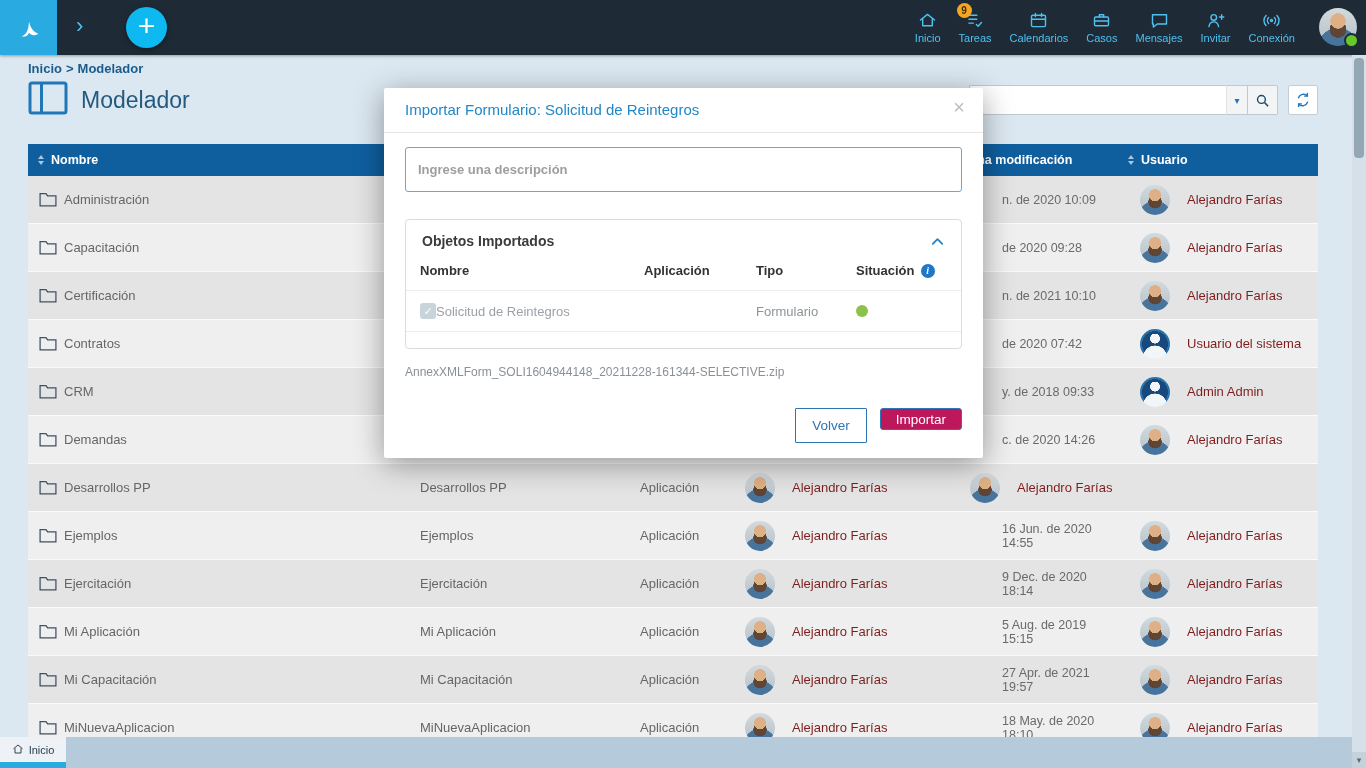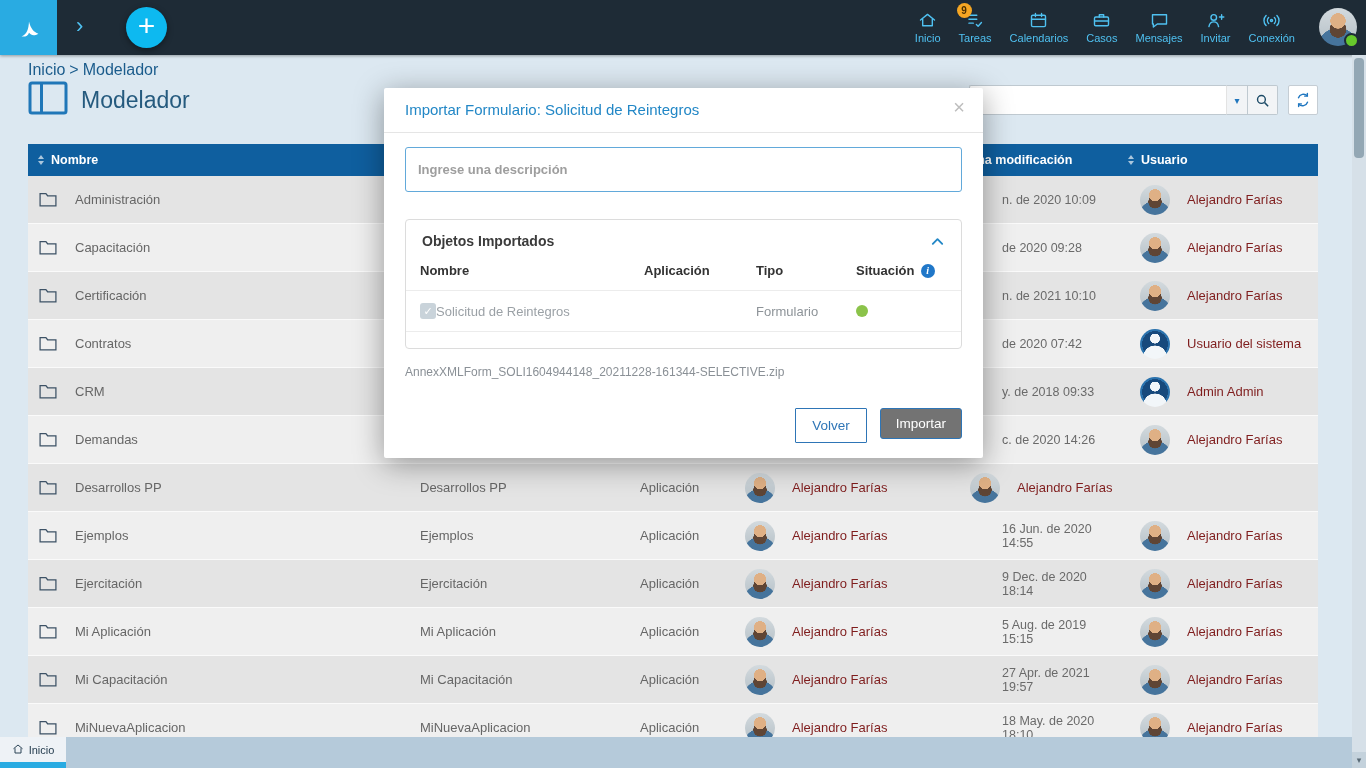--- a/index.html
+++ b/index.html
@@ -31,21 +31,21 @@
     radial-gradient(circle at 50% 108%, #46749c 0 46%, rgba(0,0,0,0) 47%),
     linear-gradient(180deg,#d3dade,#b4bfc6);}
   .av-system{background:
     radial-gradient(circle at 50% 32%, #f2f6f9 0 19%, rgba(0,0,0,0) 20%),
     radial-gradient(circle at 50% 94%, #f2f6f9 0 36%, rgba(0,0,0,0) 37%),
     radial-gradient(circle at 50% 50%, #17497c 0 60%, #2a72ad 61%);}
   .big{width:38px;height:38px;}
 
   
   .content{position:absolute;top:55px;left:0;width:1352px;bottom:31px;background:#dce8f1;overflow:hidden;}
-  .crumbs{position:absolute;left:28px;top:6px;font-size:16px;color:#1b5c8c;}
+  .crumbs{position:absolute;left:28px;top:6px;font-size:13px;color:#1b5c8c;font-weight:bold;}
   .csep{margin:0 4px;}
   .title-row{position:absolute;left:28px;top:26px;display:flex;align-items:center;gap:13px;}
   .title-row h1{margin:0;font-size:23px;font-weight:400;color:#255a7e;}
 
   .search-row{position:absolute;top:30px;right:34px;height:30px;display:flex;align-items:stretch;}
   .search-input{width:236px;border:1px solid #bfc9d0;border-right:none;background:#fff;padding:0 10px;font-size:13px;color:#444;outline:none;border-radius:2px 0 0 2px;}
   .caret-btn{width:22px;border:1px solid #bfc9d0;border-left:1px solid #e3e3e3;background:#f2f4f6;color:#2176bd;font-size:10px;padding:0;}
   .caret-btn::after{content:"▾";}
   .search-btn{width:30px;border:1px solid #bfc9d0;border-left:none;background:#f2f4f6;padding:0;display:flex;align-items:center;justify-content:center;border-radius:0 2px 2px 0;}
   .refresh-btn{width:30px;margin-left:10px;border:1px solid #c5cdd4;background:#fff;border-radius:2px;padding:0;display:flex;align-items:center;justify-content:center;}
@@ -56,21 +56,21 @@
   .th,.td{box-sizing:border-box;display:flex;align-items:center;}
   .c1{width:385px;padding-left:10px;}
   .c2{width:220px;padding-left:7px;}
   .c3{width:105px;padding-left:7px;}
   .c4{width:200px;padding-left:7px;}
   .c5{width:170px;}
   .c6{width:210px;}
   .th.c5{padding-left:17px;}
   .th.c6{padding-left:20px;}
   .td.c5{padding-left:64px;font-size:12.5px;color:#6a6a6a;}
-  .td.c1{gap:17px;}
+  .td.c1{gap:6px;}
   .td.c4,.td.c6{gap:17px;color:#7f1d1d;}
   .td.c6{padding-left:32px;}
   .sort{display:inline-flex;flex-direction:column;gap:2px;margin-right:7px;}
   .sort i{width:0;height:0;border-left:3.5px solid transparent;border-right:3.5px solid transparent;}
   .sort .up{border-bottom:4px solid rgba(255,255,255,.65);}
   .sort .dn{border-top:4px solid rgba(255,255,255,.65);}
   .tbody .tr{display:flex;height:47px;align-items:center;font-size:13px;color:#666;border-bottom:1px solid #fafafa;}
   .tbody .tr:nth-child(odd){background:#e4e4e4;}
   .tbody .tr:nth-child(even){background:#efefef;}
   .fold svg{display:block;}
@@ -96,21 +96,21 @@
   .cbx{width:16px;height:16px;border-radius:3px;background:#c9d3da;color:#fff;font-size:11px;line-height:16px;text-align:center;flex:0 0 auto;}
   .cbx::after{content:"✓";}
   .graytxt{color:#9ba1a6;}
   .graytxt2{color:#8d9398;}
   .dot{width:12px;height:12px;border-radius:50%;background:#8bc34a;display:inline-block;}
   .info{width:14px;height:14px;border-radius:50%;background:#2077c8;color:#fff;font-size:10px;font-style:italic;font-family:"Liberation Serif",serif;text-align:center;line-height:14px;display:inline-block;}
   .obj-chev svg{display:block;}
   .m-file{margin-top:16px;font-size:12px;color:#8a9096;}
   .m-foot{position:absolute;right:21px;bottom:15px;display:flex;gap:13px;}
   .btn-outline{height:35px;padding:0 16px;background:#fff;border:1px solid #2e75b6;color:#2e75b6;border-radius:1px;font-size:13.5px;text-align:center;}
-  .btn-primary{height:31px;padding:0 15px;background:#737373;border:1px solid #2e75b6;color:#fff;border-radius:3px;font-size:13.5px;}
+  .btn-primary{height:22px;padding:0 15px;background:#be185d;border:1px solid #2e75b6;color:#fff;border-radius:3px;font-size:13.5px;}
 
   
   .taskbar{position:absolute;bottom:0;left:0;width:1352px;height:31px;background:#b5cada;z-index:45;}
   .task-tab{position:absolute;left:0;top:0;width:66px;height:25px;background:#eef2f6;display:flex;align-items:center;justify-content:center;gap:5px;font-size:11px;color:#243c4e;}
   .task-ind{position:absolute;left:0;top:25px;width:66px;height:6px;background:#29abe2;}
 
   
   .vscroll{position:absolute;right:0;top:55px;width:14px;bottom:0;background:#d6e0e8;z-index:46;}
   .vthumb{position:absolute;top:3px;left:2px;width:10px;height:100px;background:#93a7b4;border-radius:4px;}
   .varrow{position:absolute;bottom:0;left:0;width:14px;height:16px;background:#c4d2dc;color:#5a6b77;font-size:9px;text-align:center;line-height:16px;}

